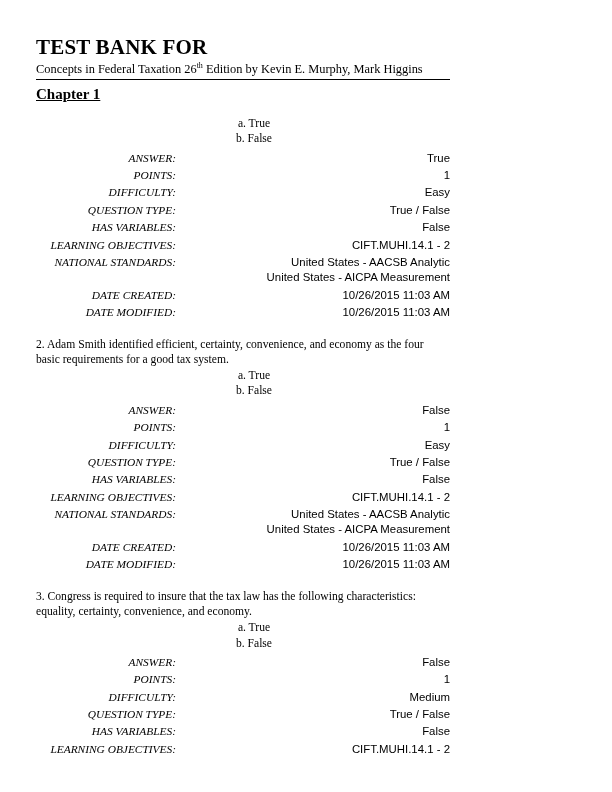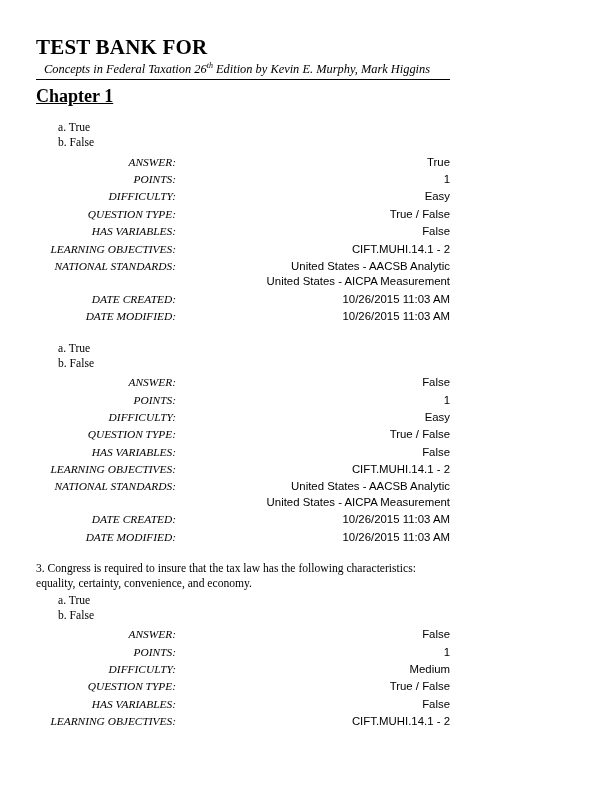--- a/index.html
+++ b/index.html
@@ -27,53 +27,53 @@
     font-weight: bold;
     font-size: 21px;
     letter-spacing: 0.2px;
     font-variant: small-caps;
     line-height: 1.05;
     margin: 0 0 3px 0;
   }
   .subtitle {
     font-size: 12.4px;
     line-height: 1.2;
-    margin: 0 0 2px 8px;
-    font-style: italic;
+    margin: 0 0 2px 0;
   }
   .subtitle sup {
     font-size: 8px;
     vertical-align: super;
   }
   .rule {
     border: none;
     border-top: 1px solid #000;
     margin: 2px 0 6px 0;
     height: 0;
   }
   .chapter-head {
     font-weight: bold;
     font-size: 13px;
     margin: 0 0 14px 0;
   }
   .chapter-label {
     font-weight: bold;
-    font-size: 18px;
+    font-size: 15px;
     text-decoration: underline;
     margin: 0 0 13px 0;
   }
   .question {
     font-size: 11.6px;
     line-height: 1.32;
     margin: 0 0 1px 0;
     text-align: left;
   }
   .choices {
     margin: 0 0 4px 0;
     padding: 0;
+    text-align: center;
   }
   .choice {
     font-size: 11.6px;
     line-height: 1.32;
     margin-left: 22px;
   }
   table.meta {
     border-collapse: collapse;
     margin: 2px 0 14px 0;
     width: 100%;
@@ -162,20 +162,21 @@
       </tr>
       <tr>
         <td class="label">DATE MODIFIED:</td>
         <td class="value">10/26/2015 11:03 AM</td>
       </tr>
     </tbody>
       </table>
   </div>
 
   <div class="q-block">
+    <p class="question">2. Adam Smith identified efficient, certainty, convenience, and economy as the four basic requirements for a good tax system.</p>
     <div class="choices">
       <div class="choice">a. True</div>
       <div class="choice">b. False</div>
     </div>
     <table class="meta">
       <tbody>
           <tr>
         <td class="label">ANSWER:</td>
         <td class="value">False</td>
       </tr>

